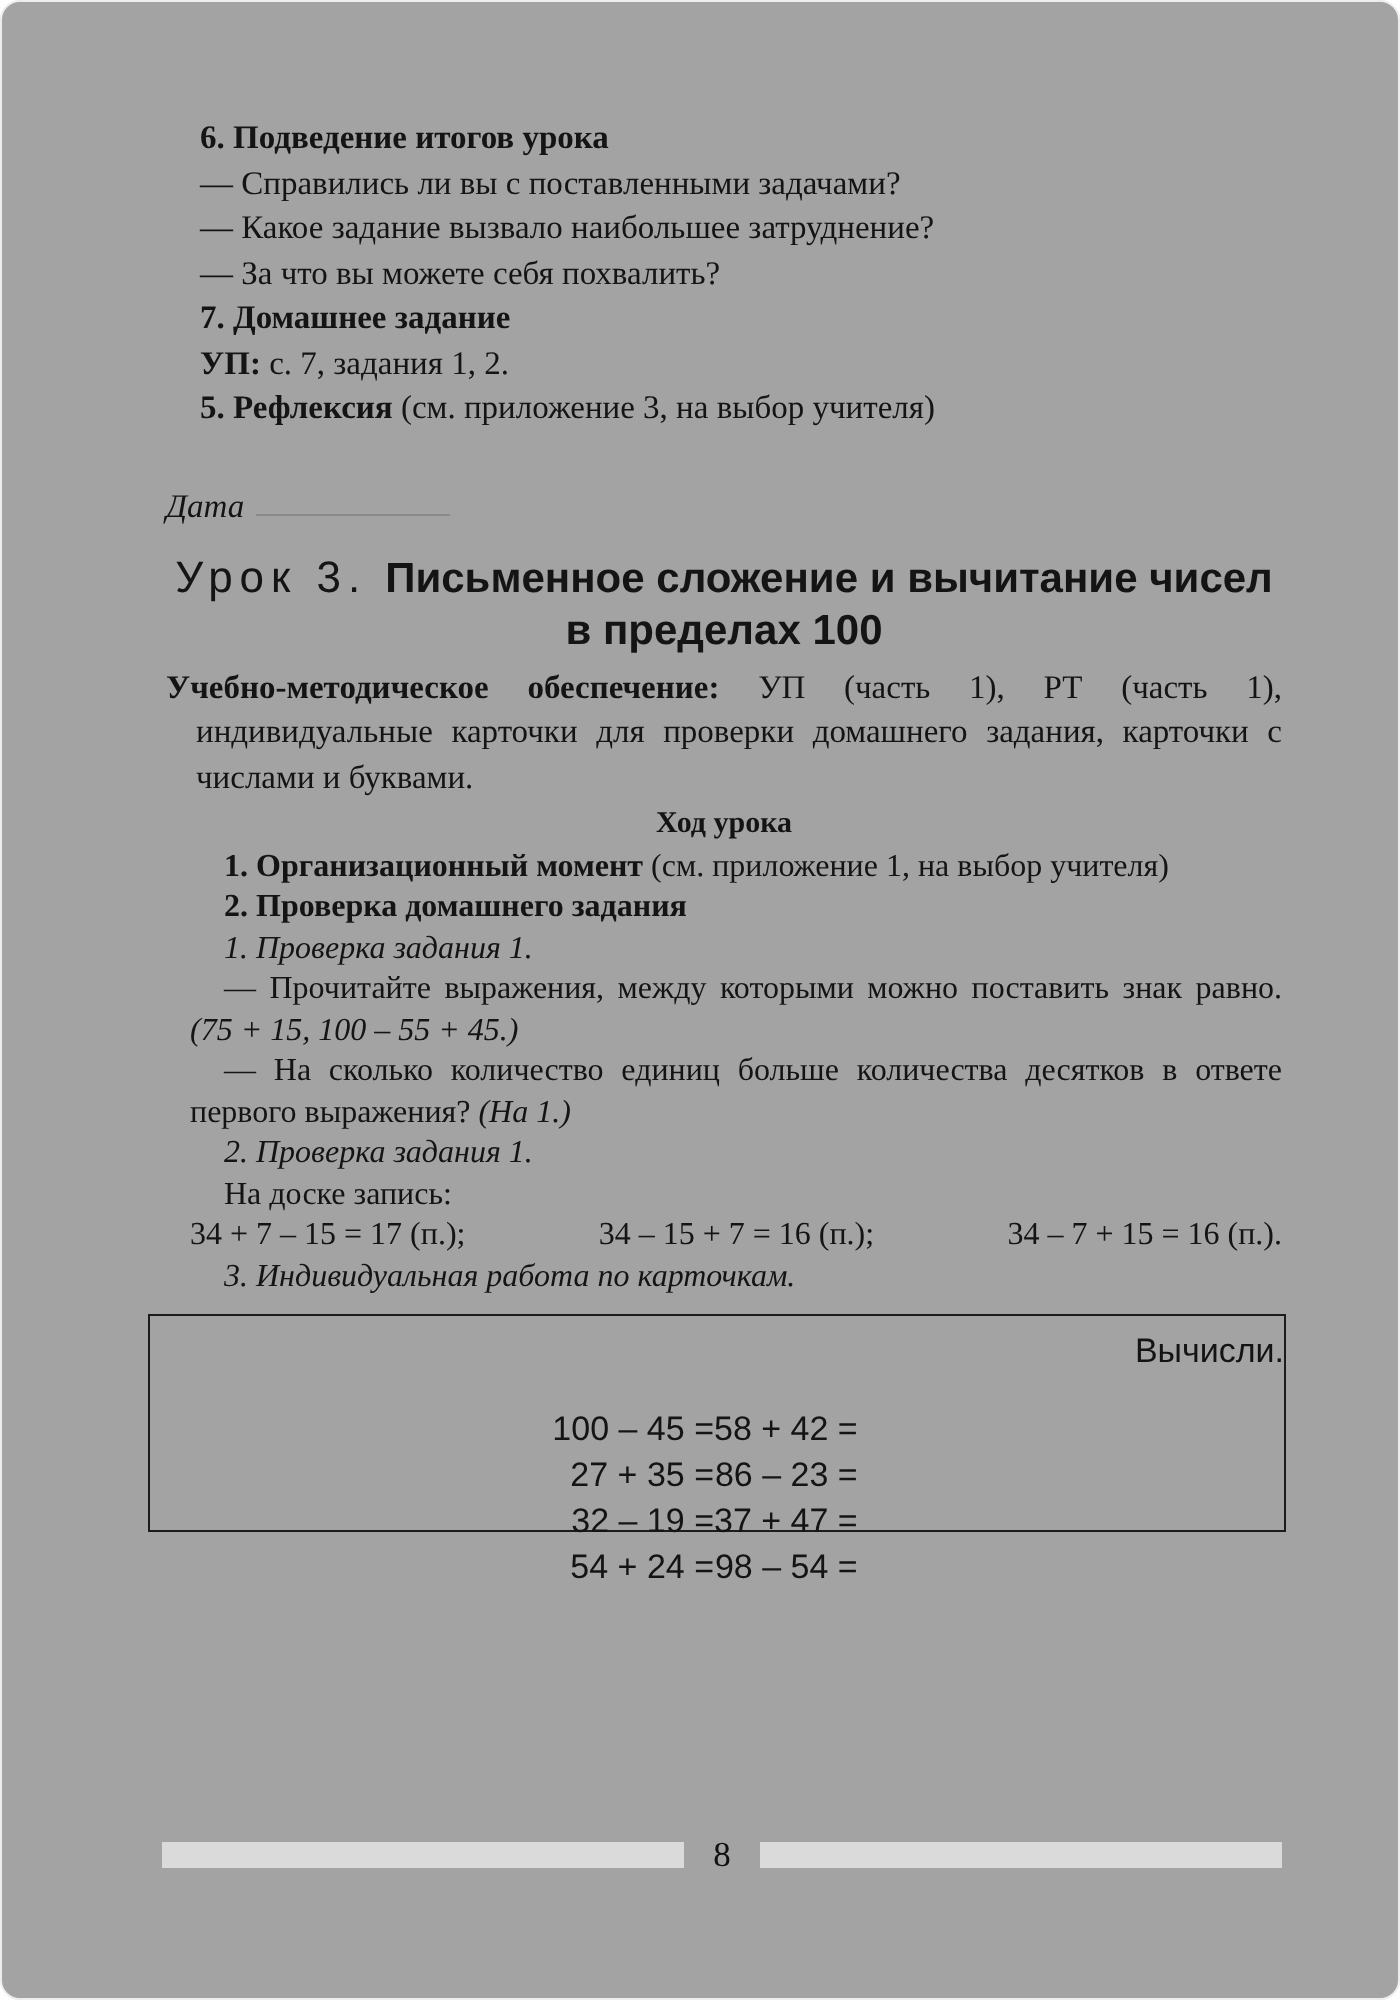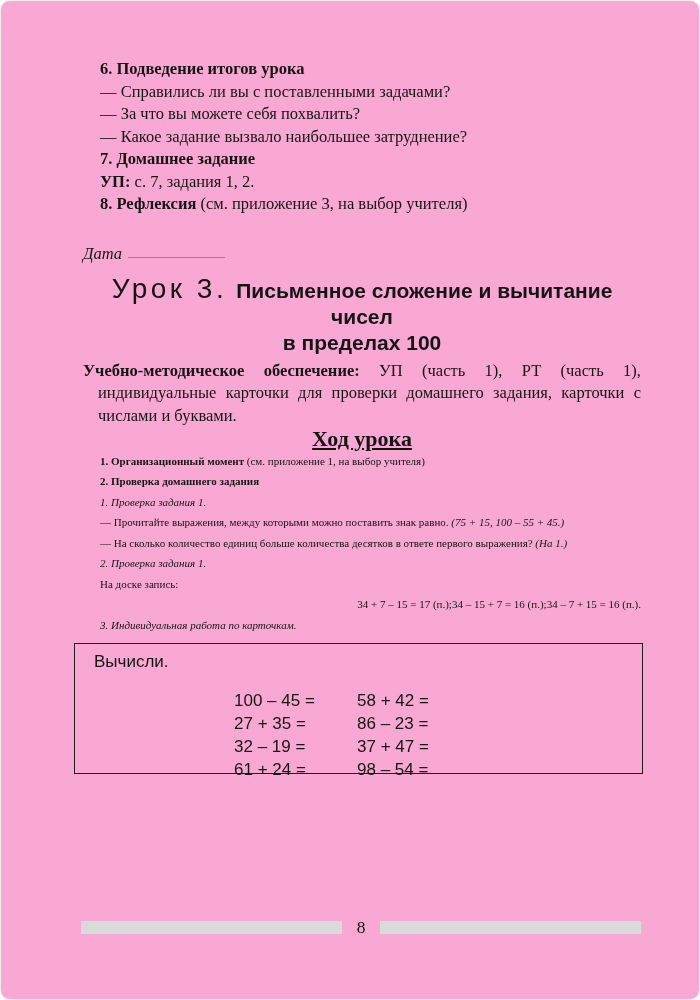--- a/index.html
+++ b/index.html
@@ -1,20 +1,20 @@
 <!DOCTYPE html>
 <html lang="ru"><head>
 <meta charset="utf-8">
 <style>
   html, body { margin: 0; padding: 0; background: #ffffff; }
   .page {
     position: relative;
     width: 700px;
     height: 1000px;
-    background: #f9a8d4;
+    background: #a3a3a3;
     overflow: hidden;
     box-sizing: border-box;
     border: 1px solid #ededed;
     border-radius: 10px;
     color: #141414;
   }
   .content {
     position: absolute;
     left: 82px;
     top: 57px;
@@ -46,58 +46,57 @@
     margin: 11px 0 4px 0;
     text-align: center;
     font-family: "Liberation Sans", sans-serif;
     font-size: 21px;
     line-height: 26px;
     font-weight: bold;
     text-indent: 0;
   }
   .lesson-label {
     font-weight: normal;
-    font-size: 28px;
+    font-size: 22px;
     letter-spacing: 3.5px;
     margin-right: 9px;
   }
 
   
   .hang { padding-left: 15px; text-indent: -15px; }
 
   
   .center-head {
     text-align: center;
     font-weight: bold;
-    font-size: 22px;
+    font-size: 15px;
     margin: 1px 0 0 0 !important;
     text-indent: 0;
-    text-decoration: underline;
   }
 
   
-  .steps { font-size: 11px; line-height: 20.5px; }
+  .steps { font-size: 16px; line-height: 20.5px; margin-left: 12px; }
   .steps .ital { font-style: italic; }
   .eqrow {
     display: flex;
-    justify-content: flex-end;
+    justify-content: space-between;
     text-indent: 0;
   }
 
   
   .card-box {
     box-sizing: border-box;
     margin: 8px 0 0 -9px;
     width: 569px;
-    height: 131px;
+    height: 109px;
     border: 1.5px solid #1c1c1c;
     font-family: "Liberation Sans", sans-serif;
     font-size: 17px;
     line-height: 23px;
-    text-align: left;
+    text-align: right;
     padding: 6px 0 0 19px;
   }
   .card-cols { display: flex; margin-left: 140px; margin-top: 16px; }
   .card-col-1 { width: 123px; }
   .card-eq { white-space: nowrap; }
 
   
   .footer {
     position: absolute;
     left: 80px;
@@ -112,25 +111,25 @@
 </style>
 </head>
 <body>
 
 <div class="page">
   <main class="content">
 
     <section>
       <p class="indent bhead">6. Подведение итогов урока</p>
       <p class="indent">— Справились ли вы с поставленными задачами?</p>
+      <p class="indent">— Какое задание вызвало наибольшее затруднение?</p>
       <p class="indent">— За что вы можете себя похвалить?</p>
-      <p class="indent">— Какое задание вызвало наибольшее затруднение?</p>
       <p class="indent bhead mt3">7. Домашнее задание</p>
       <p class="indent"><b>УП:</b> <span>с. 7, задания 1, 2.</span></p>
-      <p class="indent mt4"><b>8. Рефлексия</b> <span>(см. приложение 3, на выбор учителя)</span></p>
+      <p class="indent mt4"><b>5. Рефлексия</b> <span>(см. приложение 3, на выбор учителя)</span></p>
     </section>
 
     <p class="date-line"><i>Дата</i><span class="blank"></span></p>
 
     <h1 class="title">
       <span class="lesson-label">Урок 3.</span><span>Письменное сложение и вычитание чисел</span><br>
       <span>в пределах 100</span>
     </h1>
 
 
@@ -154,21 +153,21 @@
       <p class="indent ital">3. Индивидуальная работа по карточкам.</p>
     </section>
 
     <div class="card-box">
       <div class="card-title">Вычисли.</div>
       <div class="card-cols">
         <div class="card-col-1">
           <div class="card-eq">100 – 45 =</div>
           <div class="card-eq">27 + 35 =</div>
           <div class="card-eq">32 – 19 =</div>
-          <div class="card-eq">61 + 24 =</div>
+          <div class="card-eq">54 + 24 =</div>
         </div>
         <div class="card-col-2">
           <div class="card-eq">58 + 42 =</div>
           <div class="card-eq">86 – 23 =</div>
           <div class="card-eq">37 + 47 =</div>
           <div class="card-eq">98 – 54 =</div>
         </div>
       </div>
     </div>
 

